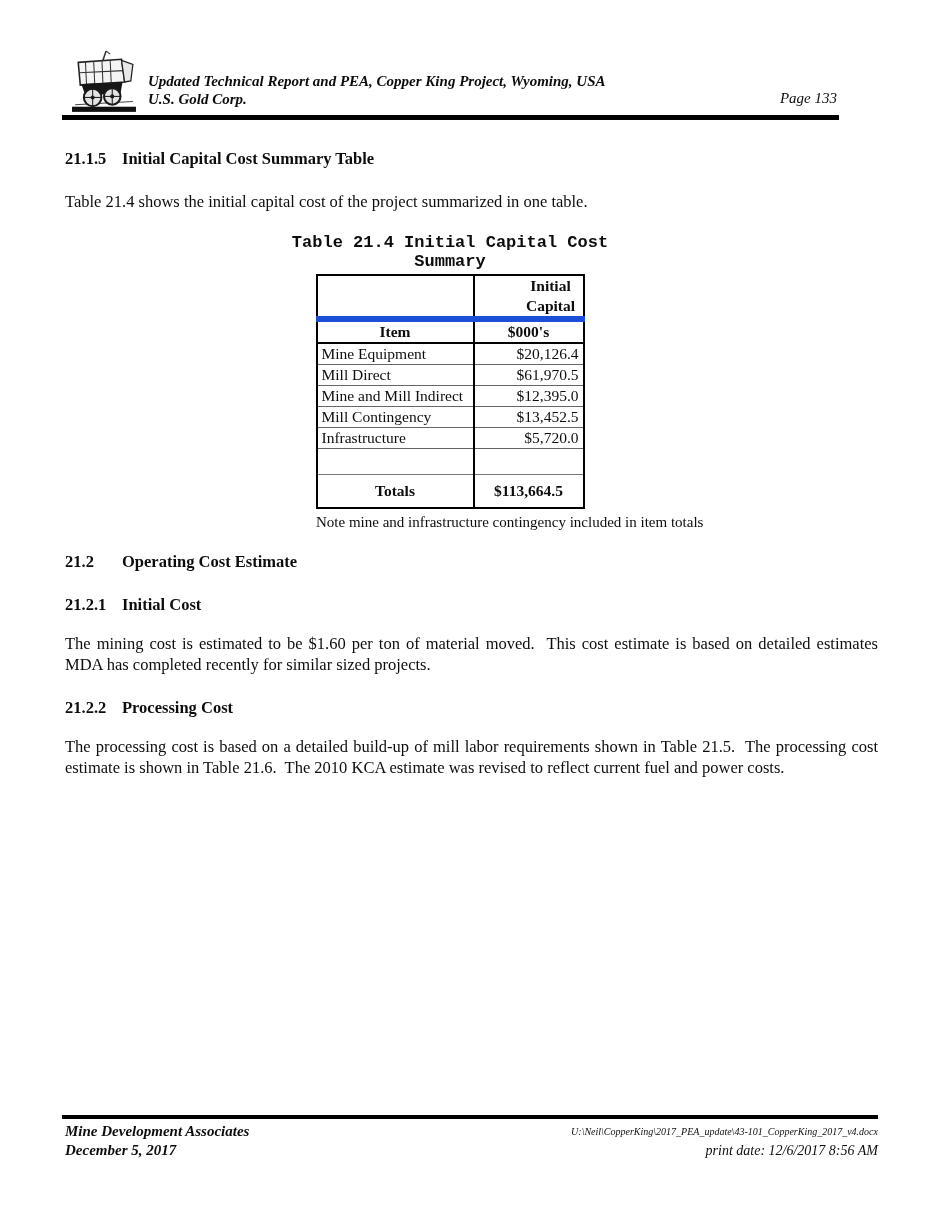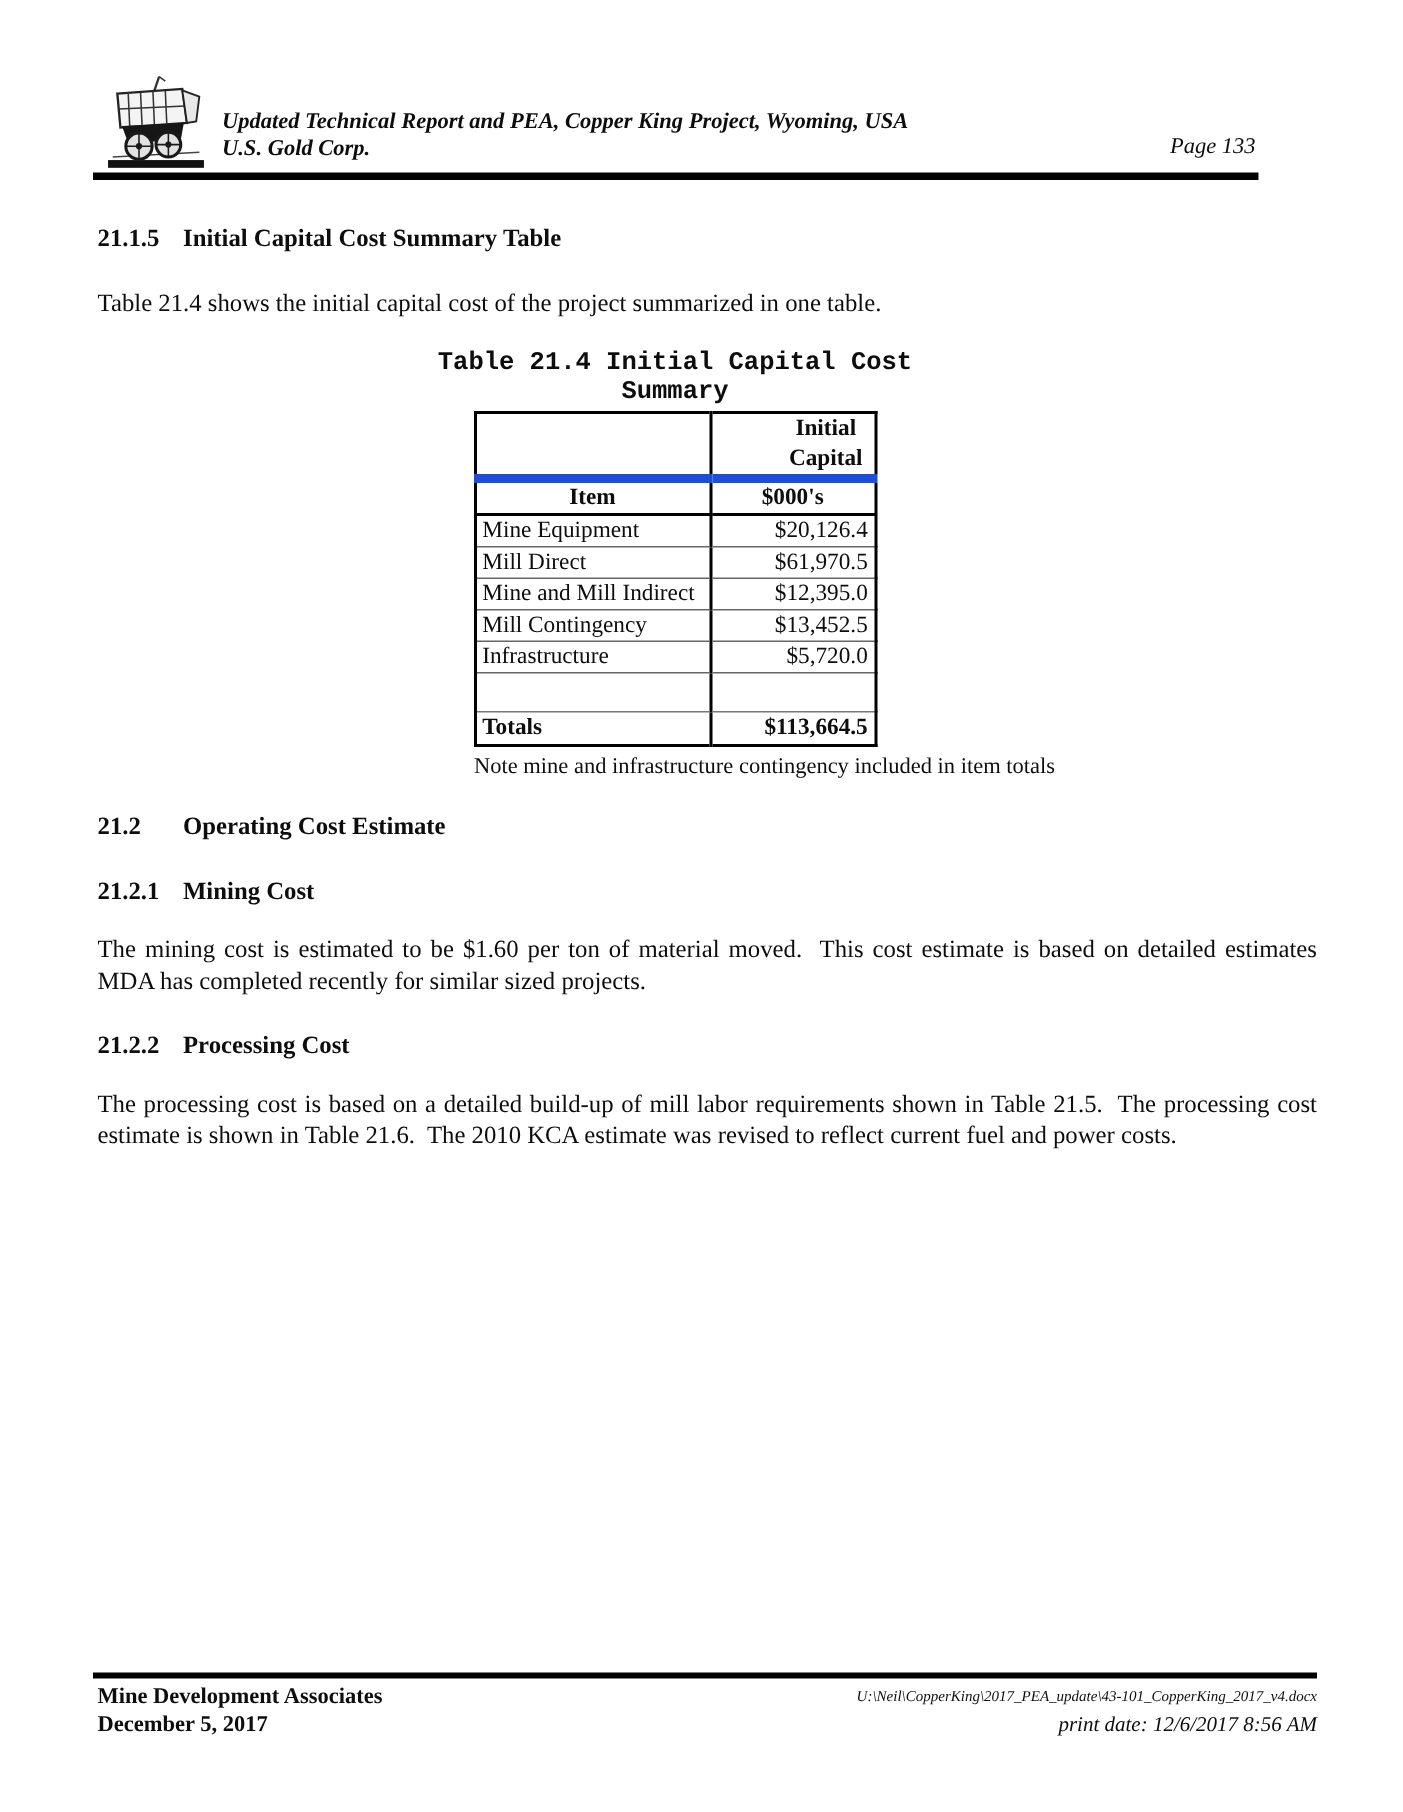--- a/index.html
+++ b/index.html
@@ -47,27 +47,27 @@
   table.cap { border: 2.5px solid #000; }
   td.item-cell { text-align: left; border-right: 2.5px solid #000; margin-top: 24px; }
   td.val-cell  { text-align: right; }
 
   tr.hdr-row-1 td, tr.hdr-row-2 td { font-weight: bold; text-align: center; }
   tr.hdr-row-1 td { border-bottom: 6px solid #1d4ed8; padding-left: 48px; }
   tr.hdr-row-2 td { border-bottom: 2.5px solid #000; }
   tr.data-row td { border-bottom: 1px solid #666; }
   tr.data-row:last-of-type td { border-bottom: 2.5px solid #000; }
   tr.empty-row td { height: 26px; border-bottom: 1px solid #777; }
-  tr.totals-row td { font-weight: bold; height: 23px; }
+  tr.totals-row td { font-weight: bold; height: 34px; text-align: center; }
 
   .table-note { font-size: 15px; line-height: 18px; white-space: nowrap; margin-left: 36px; margin-top: 4px; }
 
   
   .footer-rule { position: absolute; left: 62px; top: 1115px; width: 816px; height: 4px; background: #000; }
-  .footer-left { position: absolute; left: 65px; top: 1122px; font-size: 15px; font-weight: bold; line-height: 19px; }
+  .footer-left { position: absolute; left: 65px; top: 1122px; font-size: 15px; font-weight: bold; font-style: italic; line-height: 19px; }
   .footer-right { position: absolute; right: 57px; top: 1126px; text-align: right; font-style: italic; }
   .footer-path { font-size: 10px; line-height: 12px; }
   .footer-printdate { font-size: 14px; line-height: 12px; margin-top: 7px; }
 </style>
 </head>
 <body>
 
 <div class="page">
 
   <svg class="logo" viewBox="0 0 64 64" aria-hidden="true">
@@ -160,21 +160,21 @@
         </tbody>
       </table>
       <div class="table-note">Note mine and infrastructure contingency included in item totals</div>
     </div>
 
     <div class="section-heading mt-h2">
       <span class="h-num">21.2</span><span>Operating Cost Estimate</span>
     </div>
 
     <div class="section-heading mt-h">
-      <span class="h-num">21.2.1</span><span>Mining Cost</span>
+      <span class="h-num">21.2.1</span><span>Initial Cost</span>
     </div>
     <p class="para mt-p">The mining cost is estimated to be $1.60 per ton of material moved.  This cost estimate is based on detailed estimates MDA has completed recently for similar sized projects.</p>
 
     <div class="section-heading mt-h">
       <span class="h-num">21.2.2</span><span>Processing Cost</span>
     </div>
     <p class="para mt-p">The processing cost is based on a detailed build-up of mill labor requirements shown in Table 21.5.  The processing cost estimate is shown in Table 21.6.  The 2010 KCA estimate was revised to reflect current fuel and power costs.</p>
 
   </div>
 

